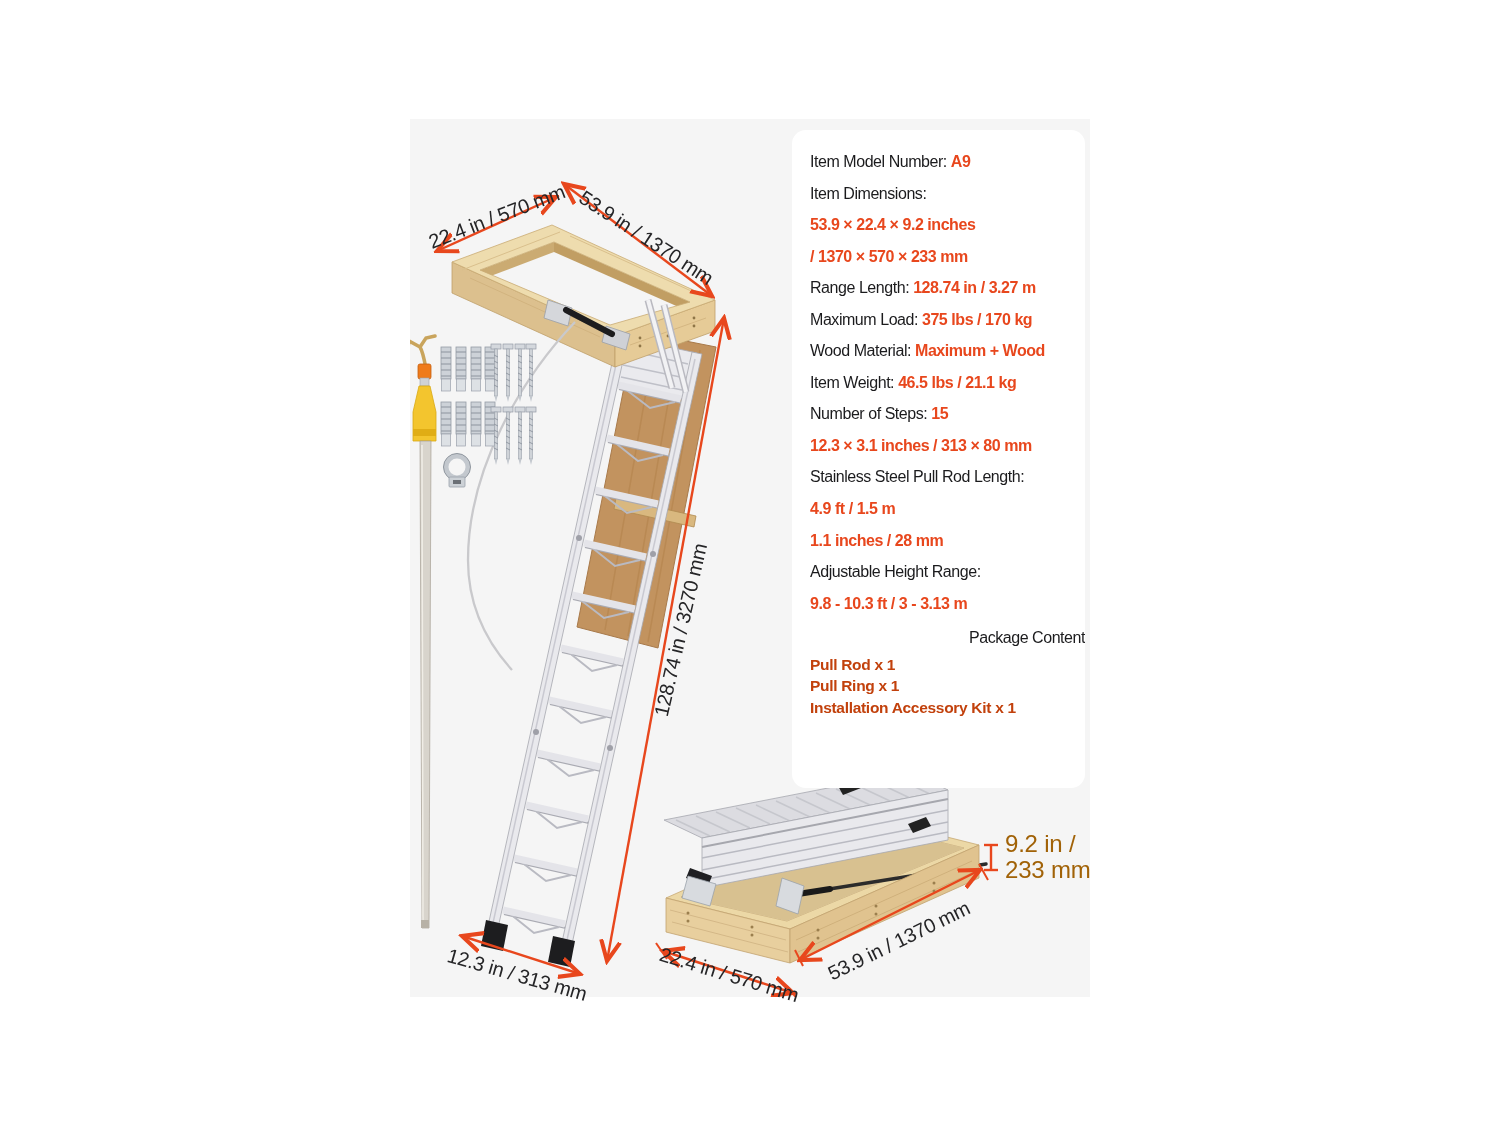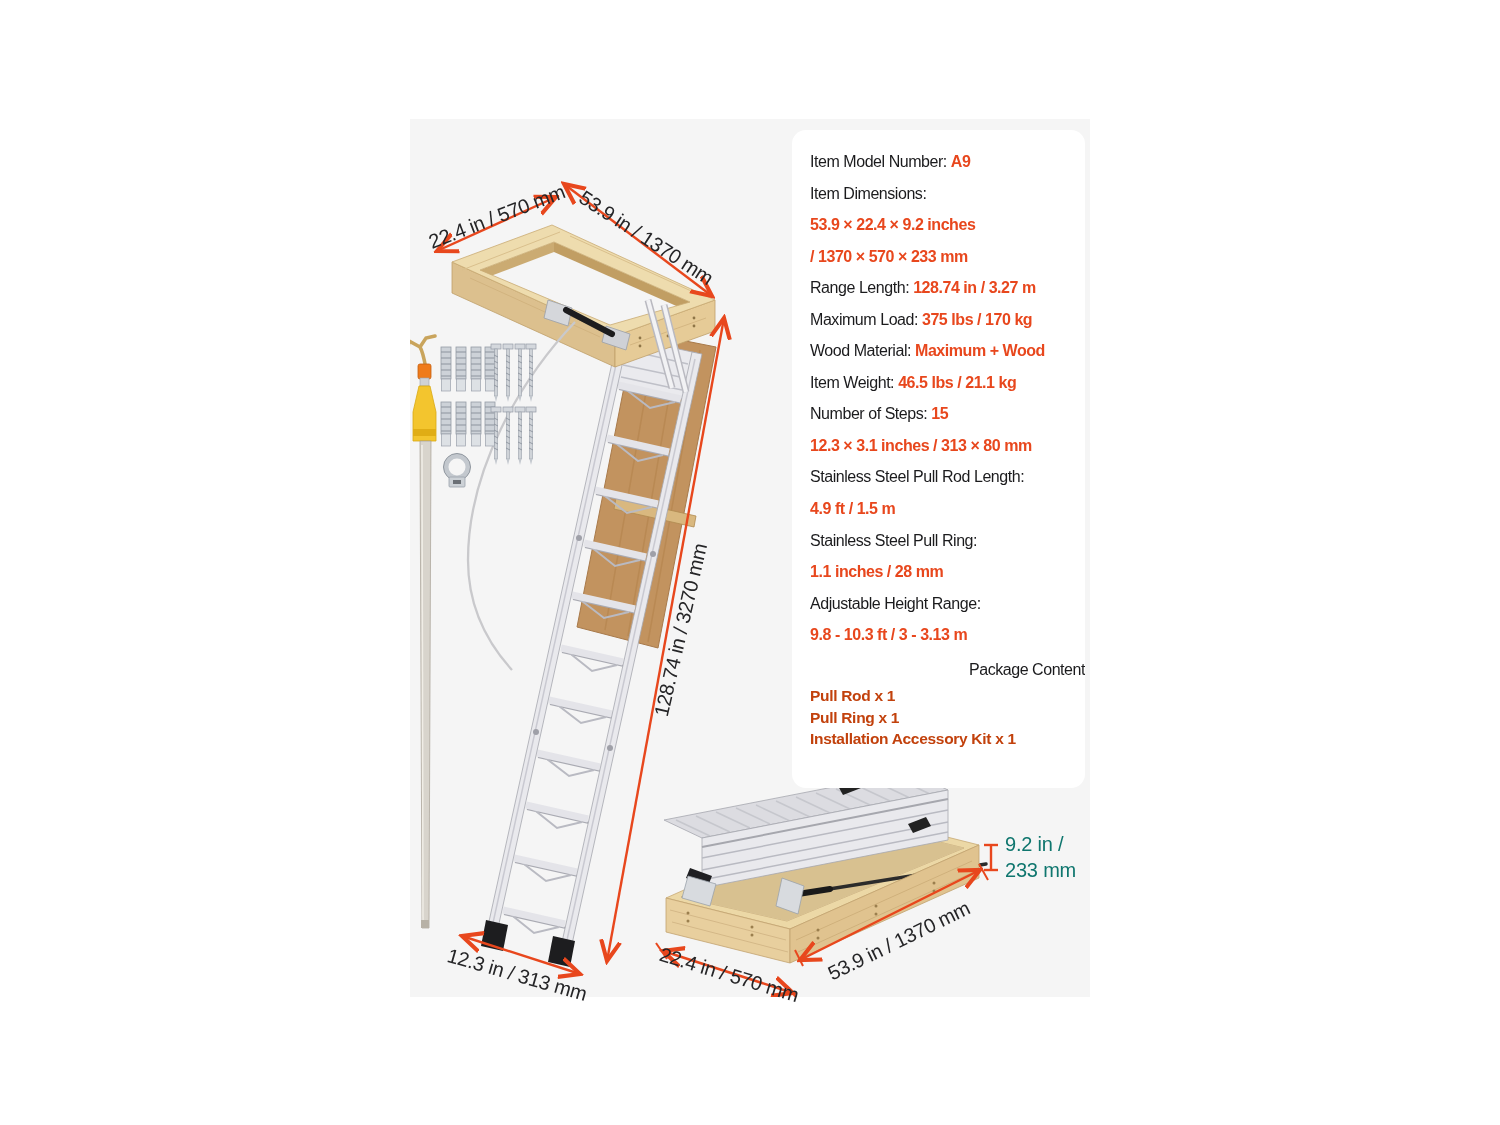--- a/index.html
+++ b/index.html
@@ -5,21 +5,21 @@
   html,body{margin:0;padding:0;background:#ffffff;}
   body{width:1500px;height:1125px;position:relative;overflow:hidden;
        font-family:"Liberation Sans", sans-serif;}
   .canvas{position:absolute;left:410px;top:119px;width:680px;height:878px;
           background:#f5f5f5;}
   .diagram-svg{position:absolute;left:410px;top:119px;width:680px;height:878px;}
 
   
   .dim{position:absolute;font-size:20px;letter-spacing:-0.3px;color:#252527;
        white-space:nowrap;transform:translate(-50%,-50%) rotate(var(--r,0deg));}
-  .dim-block{position:absolute;font-size:20px;letter-spacing:-0.2px;color:#0f766e;
+  .dim-block{position:absolute;font-size:24px;letter-spacing:-0.2px;color:#a16207;
        line-height:26px;white-space:nowrap;}
 
   
   .panel{position:absolute;left:792px;top:130px;width:293px;height:658px;
          background:#ffffff;border-radius:14px;box-sizing:border-box;
          padding:16px 0 0 18px;overflow:hidden;}
   .spec-row{font-size:16px;line-height:31.55px;letter-spacing:-0.45px;
             white-space:nowrap;color:#1b1b1d;}
   .spec-row .val{color:#e8471d;font-weight:700;}
   .pkg-row{font-size:15.5px;line-height:21.4px;letter-spacing:-0.3px;
@@ -316,21 +316,20 @@
   <div class="spec-row"><span class="lab"></span><span class="val">53.9 × 22.4 × 9.2 inches</span></div>
   <div class="spec-row"><span class="lab"></span><span class="val">/ 1370 × 570 × 233 mm</span></div>
   <div class="spec-row"><span class="lab">Range Length: </span><span class="val">128.74 in / 3.27 m</span></div>
   <div class="spec-row"><span class="lab">Maximum Load: </span><span class="val">375 lbs / 170 kg</span></div>
   <div class="spec-row"><span class="lab">Wood Material: </span><span class="val">Maximum + Wood</span></div>
   <div class="spec-row"><span class="lab">Item Weight: </span><span class="val">46.5 lbs / 21.1 kg</span></div>
   <div class="spec-row"><span class="lab">Number of Steps: </span><span class="val">15</span></div>
   <div class="spec-row"><span class="lab"></span><span class="val">12.3 × 3.1 inches / 313 × 80 mm</span></div>
   <div class="spec-row"><span class="lab">Stainless Steel Pull Rod Length:</span><span class="val"></span></div>
   <div class="spec-row"><span class="lab"></span><span class="val">4.9 ft / 1.5 m</span></div>
-  <div class="spec-row"><span class="lab">Stainless Steel Pull Ring:</span><span class="val"></span></div>
   <div class="spec-row"><span class="lab"></span><span class="val">1.1 inches / 28 mm</span></div>
   <div class="spec-row"><span class="lab">Adjustable Height Range:</span><span class="val"></span></div>
   <div class="spec-row"><span class="lab"></span><span class="val">9.8 - 10.3 ft / 3 - 3.13 m</span></div>
   <div class="spec-row pkg-head"><span class="lab">Package Content</span><span class="val"></span></div>
   <div class="pkg-row">Pull Rod x 1</div>
   <div class="pkg-row">Pull Ring x 1</div>
   <div class="pkg-row">Installation Accessory Kit x 1</div>
 </div>
 
 </body></html>

